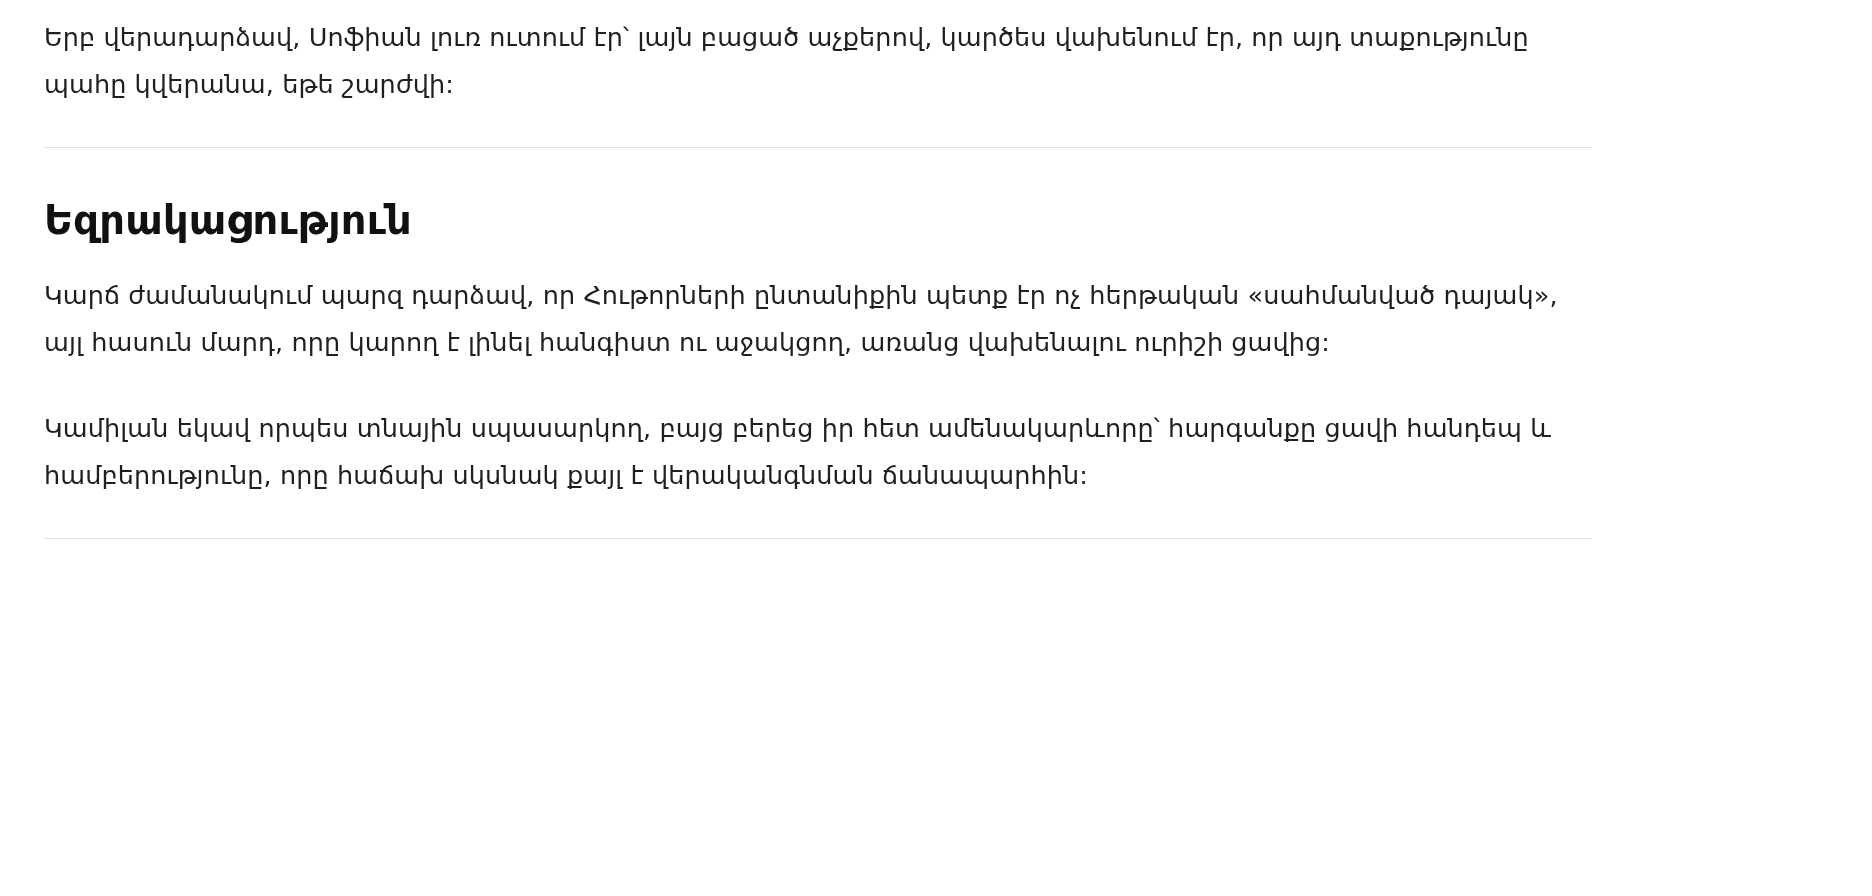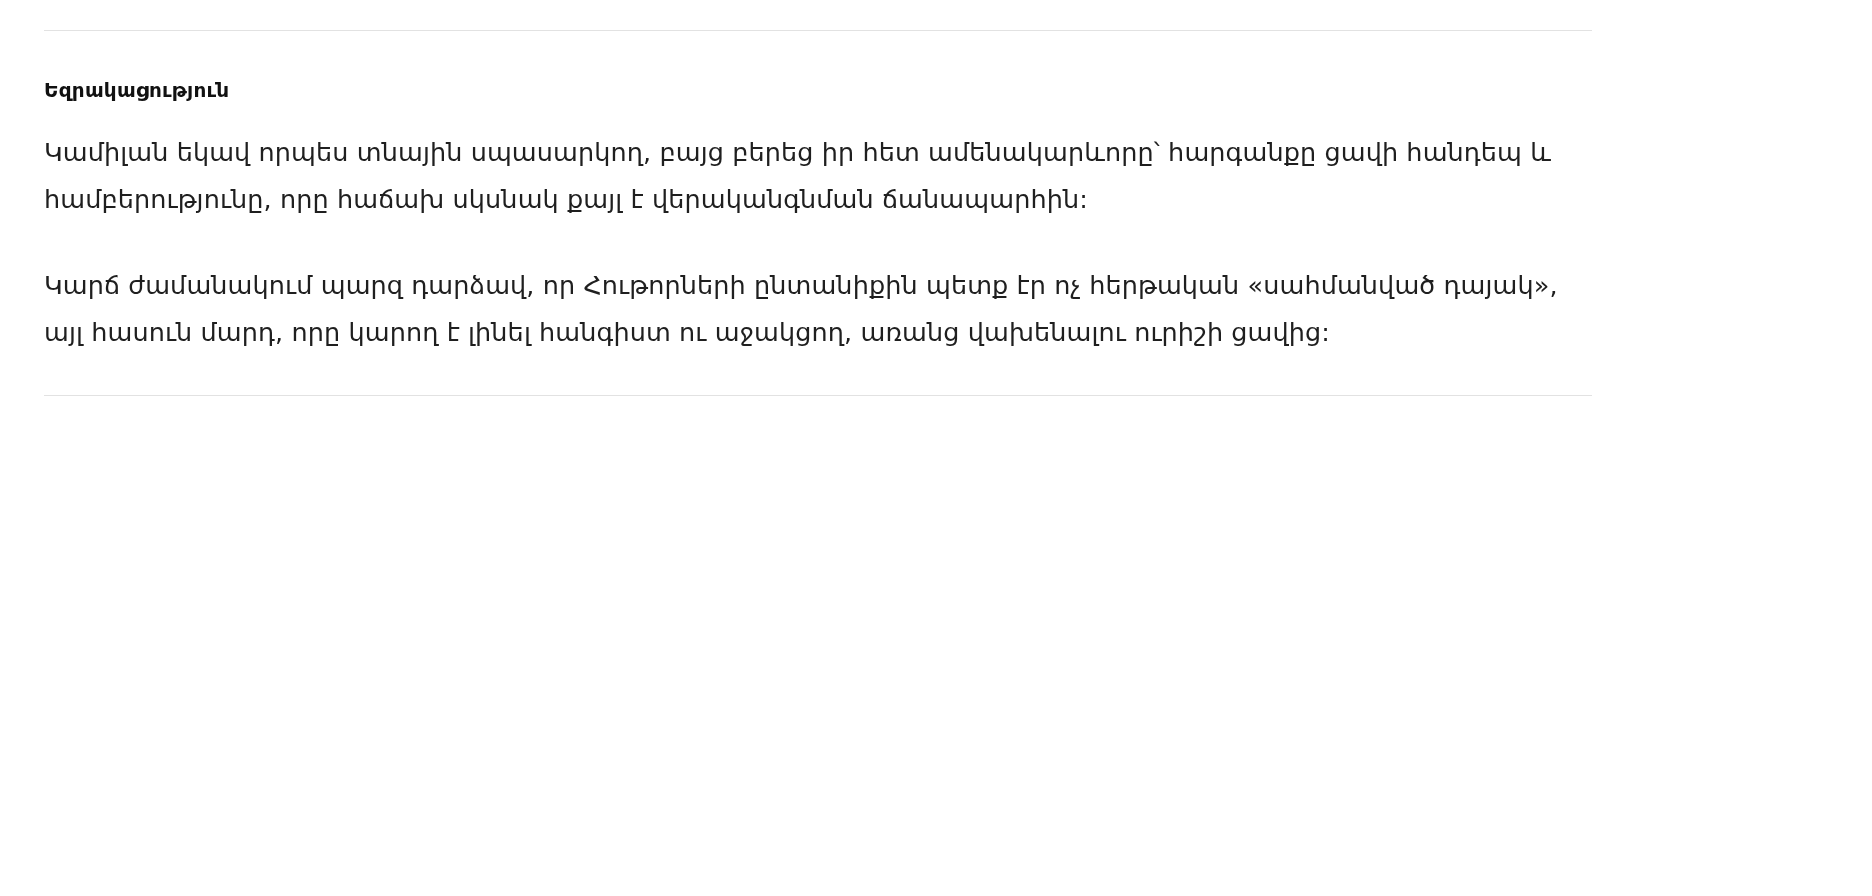--- a/index.html
+++ b/index.html
@@ -36,43 +36,44 @@
   p.para:first-child {
     margin-top: 14px;
   }
   hr.rule {
     border: 0;
     border-top: 1px solid #e2e2e2;
     margin: 30px 0 46px 0;
     width: 1548px;
   }
   h2.section-heading {
-    font-size: 20px;
+    font-size: 40px;
     line-height: 1.3;
     font-weight: 700;
     color: #111111;
     margin: 0 0 26px 0;
     letter-spacing: 0.2px;
   }
   .tail-rule {
     border: 0;
     border-top: 1px solid #e2e2e2;
     margin: 32px 0 0 0;
     width: 1548px;
   }
 </style>
 </head>
 <body>
 
 <div class="page">
   <div class="content">
 
+    <p class="para">Երբ վերադարձավ, Սոֆիան լուռ ուտում էր՝ լայն բացած աչքերով, կարծես վախենում էր, որ այդ տաքությունը պահը կվերանա, եթե շարժվի:</p>
 
     <hr class="rule">
 
     <h2 class="section-heading">Եզրակացություն</h2>
 
+    <p class="para">Կարճ ժամանակում պարզ դարձավ, որ Հութորների ընտանիքին պետք էր ոչ հերթական «սահմանված դայակ», այլ հասուն մարդ, որը կարող է լինել հանգիստ ու աջակցող, առանց վախենալու ուրիշի ցավից:</p>
     <p class="para">Կամիլան եկավ որպես տնային սպասարկող, բայց բերեց իր հետ ամենակարևորը՝ հարգանքը ցավի հանդեպ և համբերությունը, որը հաճախ սկսնակ քայլ է վերականգնման ճանապարհին:</p>
-    <p class="para">Կարճ ժամանակում պարզ դարձավ, որ Հութորների ընտանիքին պետք էր ոչ հերթական «սահմանված դայակ», այլ հասուն մարդ, որը կարող է լինել հանգիստ ու աջակցող, առանց վախենալու ուրիշի ցավից:</p>
 
     <hr class="tail-rule">
   </div>
 </div>
 
 </body></html>

